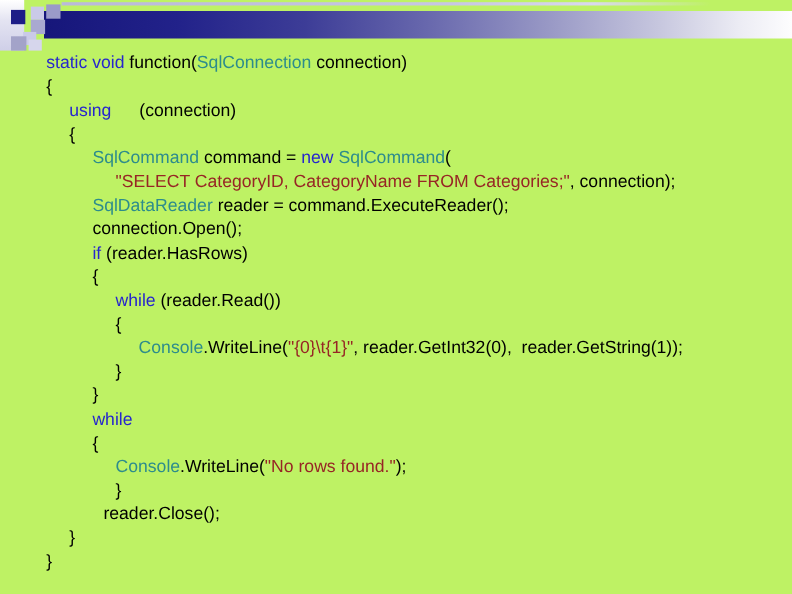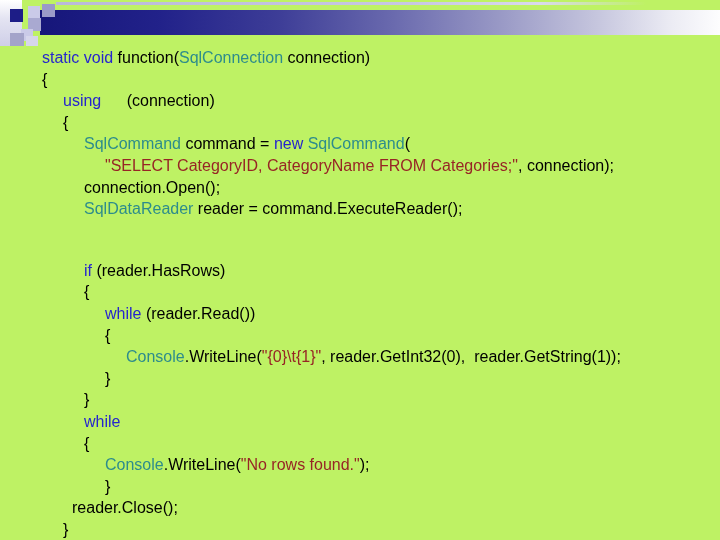--- a/index.html
+++ b/index.html
@@ -72,31 +72,31 @@
   <div class="sq sq-f"></div>
   <div class="sq sq-g"></div>
 
   <div class="code" id="code-block">
       <div class="code-line" style="padding-left: 42px;"><span style="color: rgb(38, 38, 205);">static void</span><span style="color: rgb(0, 0, 0);"> function(</span><span style="color: rgb(45, 140, 140);">SqlConnection</span><span style="color: rgb(0, 0, 0);"> connection)</span></div>
       <div class="code-line" style="padding-left: 42px;"><span style="color: rgb(0, 0, 0);">{</span></div>
       <div class="code-line" style="padding-left: 63px;"><span style="color: rgb(38, 38, 205);">using</span><span style="color: rgb(0, 0, 0); padding-left: 21px;"> (connection)</span></div>
       <div class="code-line" style="padding-left: 63px;"><span style="color: rgb(0, 0, 0);">{</span></div>
       <div class="code-line" style="padding-left: 84px;"><span style="color: rgb(45, 140, 140);">SqlCommand</span><span style="color: rgb(0, 0, 0);"> command = </span><span style="color: rgb(38, 38, 205);">new</span><span style="color: rgb(0, 0, 0);"> </span><span style="color: rgb(45, 140, 140);">SqlCommand</span><span style="color: rgb(0, 0, 0);">(</span></div>
       <div class="code-line" style="padding-left: 105px;"><span style="color: rgb(151, 37, 37);">"SELECT CategoryID, CategoryName FROM Categories;"</span><span style="color: rgb(0, 0, 0); margin-top: 32px;">, connection);</span></div>
+      <div class="code-line" style="padding-left: 84px;"><span style="color: rgb(45, 140, 140);">SqlDataReader</span><span style="color: rgb(0, 0, 0);"> reader = command.ExecuteReader();</span></div>
       <div class="code-line" style="padding-left: 84px;"><span style="color: rgb(0, 0, 0);">connection.Open();</span></div>
-      <div class="code-line" style="padding-left: 84px;"><span style="color: rgb(45, 140, 140);">SqlDataReader</span><span style="color: rgb(0, 0, 0);"> reader = command.ExecuteReader();</span></div>
-      <div class="code-line" style="padding-left: 84px; margin-top: 40px;"><span style="color: rgb(38, 38, 205);">if</span><span style="color: rgb(0, 0, 0);"> (reader.HasRows)</span></div>
+      <div class="code-line" style="padding-left: 84px;"><span style="color: rgb(38, 38, 205);">if</span><span style="color: rgb(0, 0, 0);"> (reader.HasRows)</span></div>
       <div class="code-line" style="padding-left: 84px;"><span style="color: rgb(0, 0, 0);">{</span></div>
       <div class="code-line" style="padding-left: 105px;"><span style="color: rgb(38, 38, 205);">while</span><span style="color: rgb(0, 0, 0);"> (reader.Read())</span></div>
       <div class="code-line" style="padding-left: 105px;"><span style="color: rgb(0, 0, 0);">{</span></div>
       <div class="code-line" style="padding-left: 126px;"><span style="color: rgb(45, 140, 140);">Console</span><span style="color: rgb(0, 0, 0);">.WriteLine(</span><span style="color: rgb(151, 37, 37);">"{0}\t{1}"</span><span style="color: rgb(0, 0, 0);">, reader.GetInt32(0),  reader.GetString(1));</span></div>
       <div class="code-line" style="padding-left: 105px;"><span style="color: rgb(0, 0, 0);">}</span></div>
       <div class="code-line" style="padding-left: 84px;"><span style="color: rgb(0, 0, 0);">}</span></div>
       <div class="code-line" style="padding-left: 84px;"><span style="color: rgb(38, 38, 205);">while</span></div>
       <div class="code-line" style="padding-left: 84px;"><span style="color: rgb(0, 0, 0);">{</span></div>
       <div class="code-line" style="padding-left: 105px;"><span style="color: rgb(45, 140, 140);">Console</span><span style="color: rgb(0, 0, 0);">.WriteLine(</span><span style="color: rgb(151, 37, 37);">"No rows found."</span><span style="color: rgb(0, 0, 0);">);</span></div>
       <div class="code-line" style="padding-left: 105px;"><span style="color: rgb(0, 0, 0);">}</span></div>
-      <div class="code-line" style="padding-left: 72px;"><span style="color: rgb(0, 0, 0);">reader.Close();</span></div>
+      <div class="code-line" style="padding-left: 94px;"><span style="color: rgb(0, 0, 0);">reader.Close();</span></div>
       <div class="code-line" style="padding-left: 63px;"><span style="color: rgb(0, 0, 0);">}</span></div>
       <div class="code-line" style="padding-left: 42px;"><span style="color: rgb(0, 0, 0);">}</span></div>
     </div>
 
 </div>
 
 </body></html>

